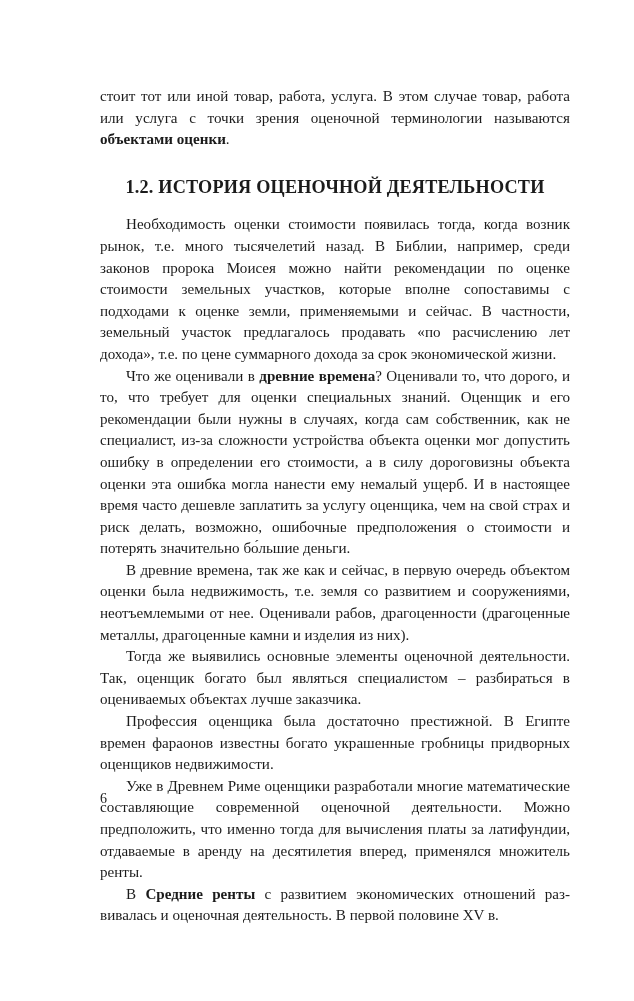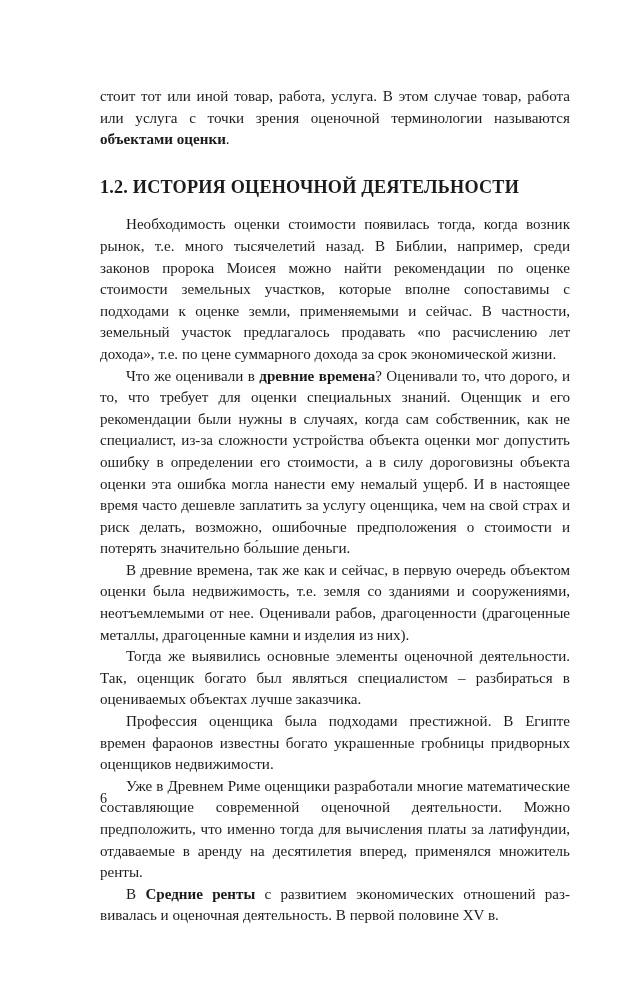--- a/index.html
+++ b/index.html
@@ -31,20 +31,21 @@
   p {
     margin: 0;
   }
   p.indent {
     text-indent: 26px;
   }
   .section-heading {
     margin: 26px 0 16px 0;
     font-size: 18.2px;
     font-weight: bold;
+    text-align: center;
     letter-spacing: 0.2px;
     font-family: "Liberation Serif", serif;
   }
   .bold {
     font-weight: bold;
   }
   .page-number {
     position: absolute;
     left: 100px;
     bottom: 76px;
@@ -61,25 +62,25 @@
   <div class="body-text">
 
     <p><span>стоит тот или иной товар, работа, услуга. В этом случае товар, работа или услуга с точки зрения оценочной терминологии на­зываются </span><span class="bold">объектами оценки</span><span>.</span></p>
 
     <h2 class="section-heading">1.2. ИСТОРИЯ ОЦЕНОЧНОЙ ДЕЯТЕЛЬНОСТИ</h2>
 
     <p class="indent">Необходимость оценки стоимости появилась тогда, когда возник рынок, т.е. много тысячелетий назад. В Библии, напри­мер, среди законов пророка Моисея можно найти рекомендации по оценке стоимости земельных участков, которые вполне со­поставимы с подходами к оценке земли, применяемыми и сей­час. В частности, земельный участок предлагалось продавать «по расчислению лет дохода», т.е. по цене суммарного дохода за срок экономической жизни.</p>
 
     <p class="indent"><span>Что же оценивали в </span><span class="bold">древние времена</span><span>? Оценивали то, что до­рого, и то, что требует для оценки специальных знаний. Оцен­щик и его рекомендации были нужны в случаях, когда сам собственник, как не специалист, из-за сложности устройства объекта оценки мог допустить ошибку в определении его сто­имости, а в силу дороговизны объекта оценки эта ошибка мог­ла нанести ему немалый ущерб. И в настоящее время часто дешевле заплатить за услугу оценщика, чем на свой страх и риск делать, возможно, ошибочные предположения о стоимости и потерять значительно бо́льшие деньги.</span></p>
 
-    <p class="indent">В древние времена, так же как и сейчас, в первую очередь объектом оценки была недвижимость, т.е. земля со зданиями и сооружениями, неотъемлемыми от нее. Оценивали рабов, драгоценности (драгоценные металлы, драгоценные камни и изделия из них).</p>
+    <p class="indent">В древние времена, так же как и сейчас, в первую очередь объектом оценки была недвижимость, т.е. земля со развитием и сооружениями, неотъемлемыми от нее. Оценивали рабов, драгоценности (драгоценные металлы, драгоценные камни и изделия из них).</p>
 
     <p class="indent">Тогда же выявились основные элементы оценочной деятель­ности. Так, оценщик богато был являться специалистом – раз­бираться в оцениваемых объектах лучше заказчика.</p>
 
-    <p class="indent">Профессия оценщика была подходами престижной. В Егип­те времен фараонов известны богато украшенные гробницы придворных оценщиков недвижимости.</p>
+    <p class="indent">Профессия оценщика была достаточно престижной. В Егип­те времен фараонов известны богато украшенные гробницы придворных оценщиков недвижимости.</p>
 
     <p class="indent">Уже в Древнем Риме оценщики разработали многие мате­матические составляющие современной оценочной деятель­ности. Можно предположить, что именно тогда для вычисления платы за латифундии, отдаваемые в аренду на десятилетия вперед, применялся множитель ренты.</p>
 
     <p class="indent"><span>В </span><span class="bold">Средние ренты</span><span> с развитием экономических отношений раз­вивалась и оценочная деятельность. В первой половине XV в.</span></p>
 
   </div>
 
   <div class="page-number">6</div>
 
 </div>

